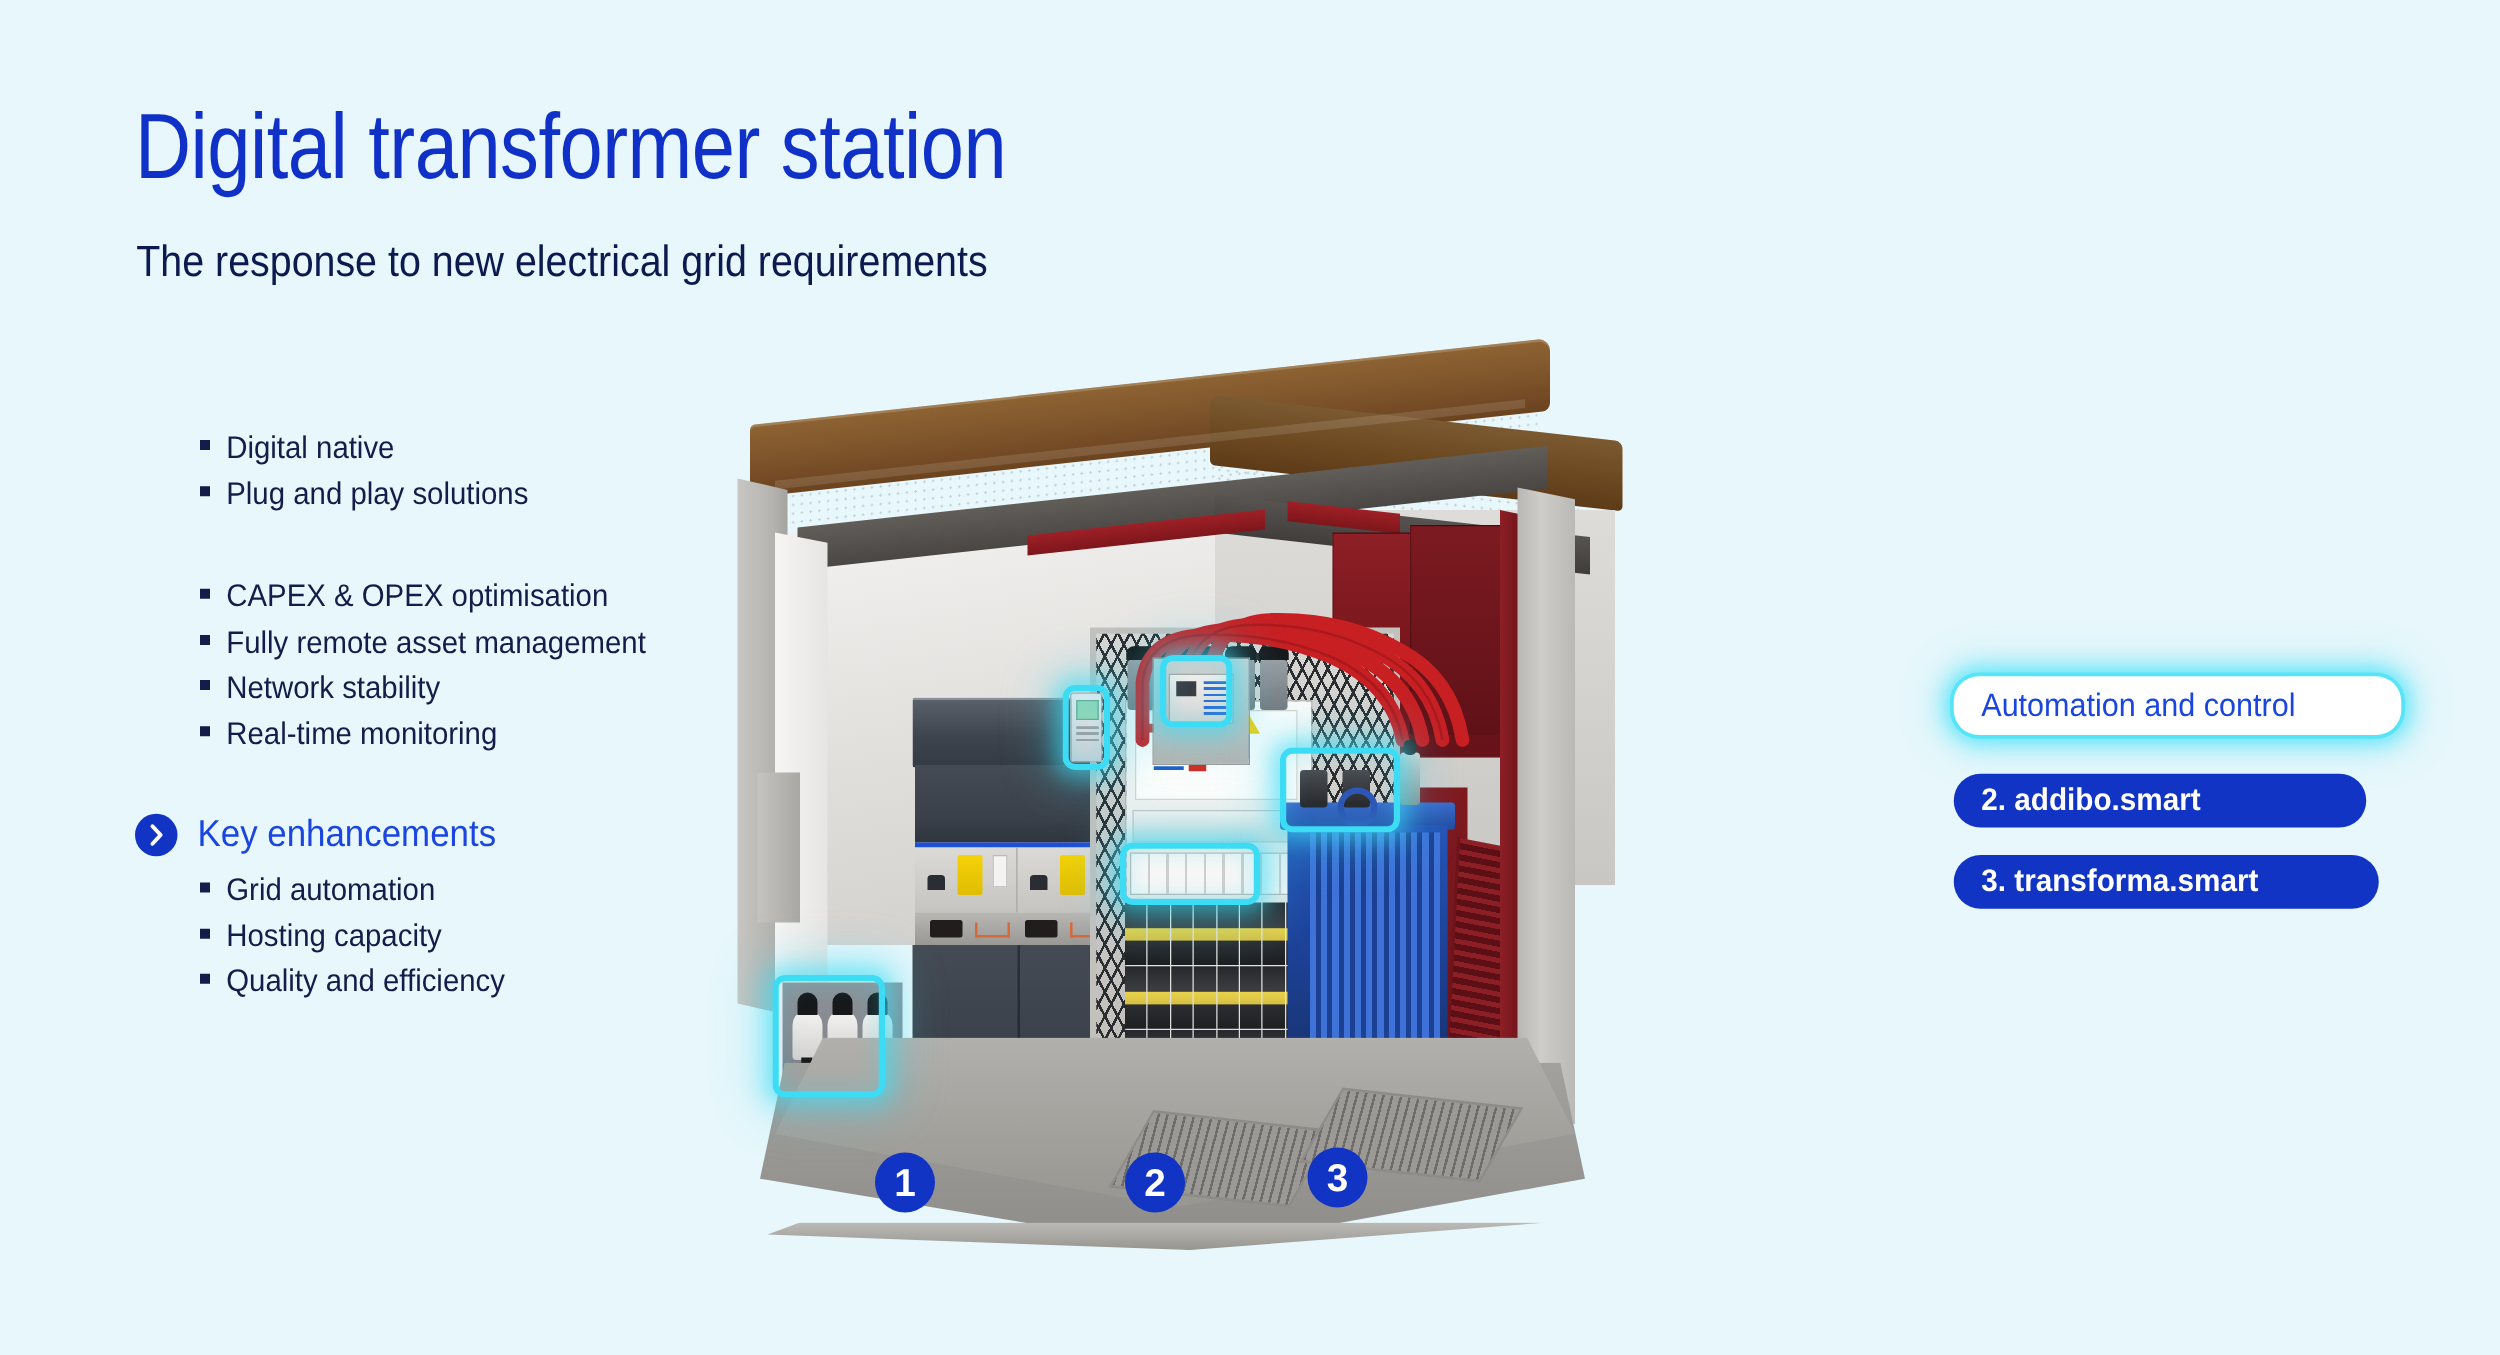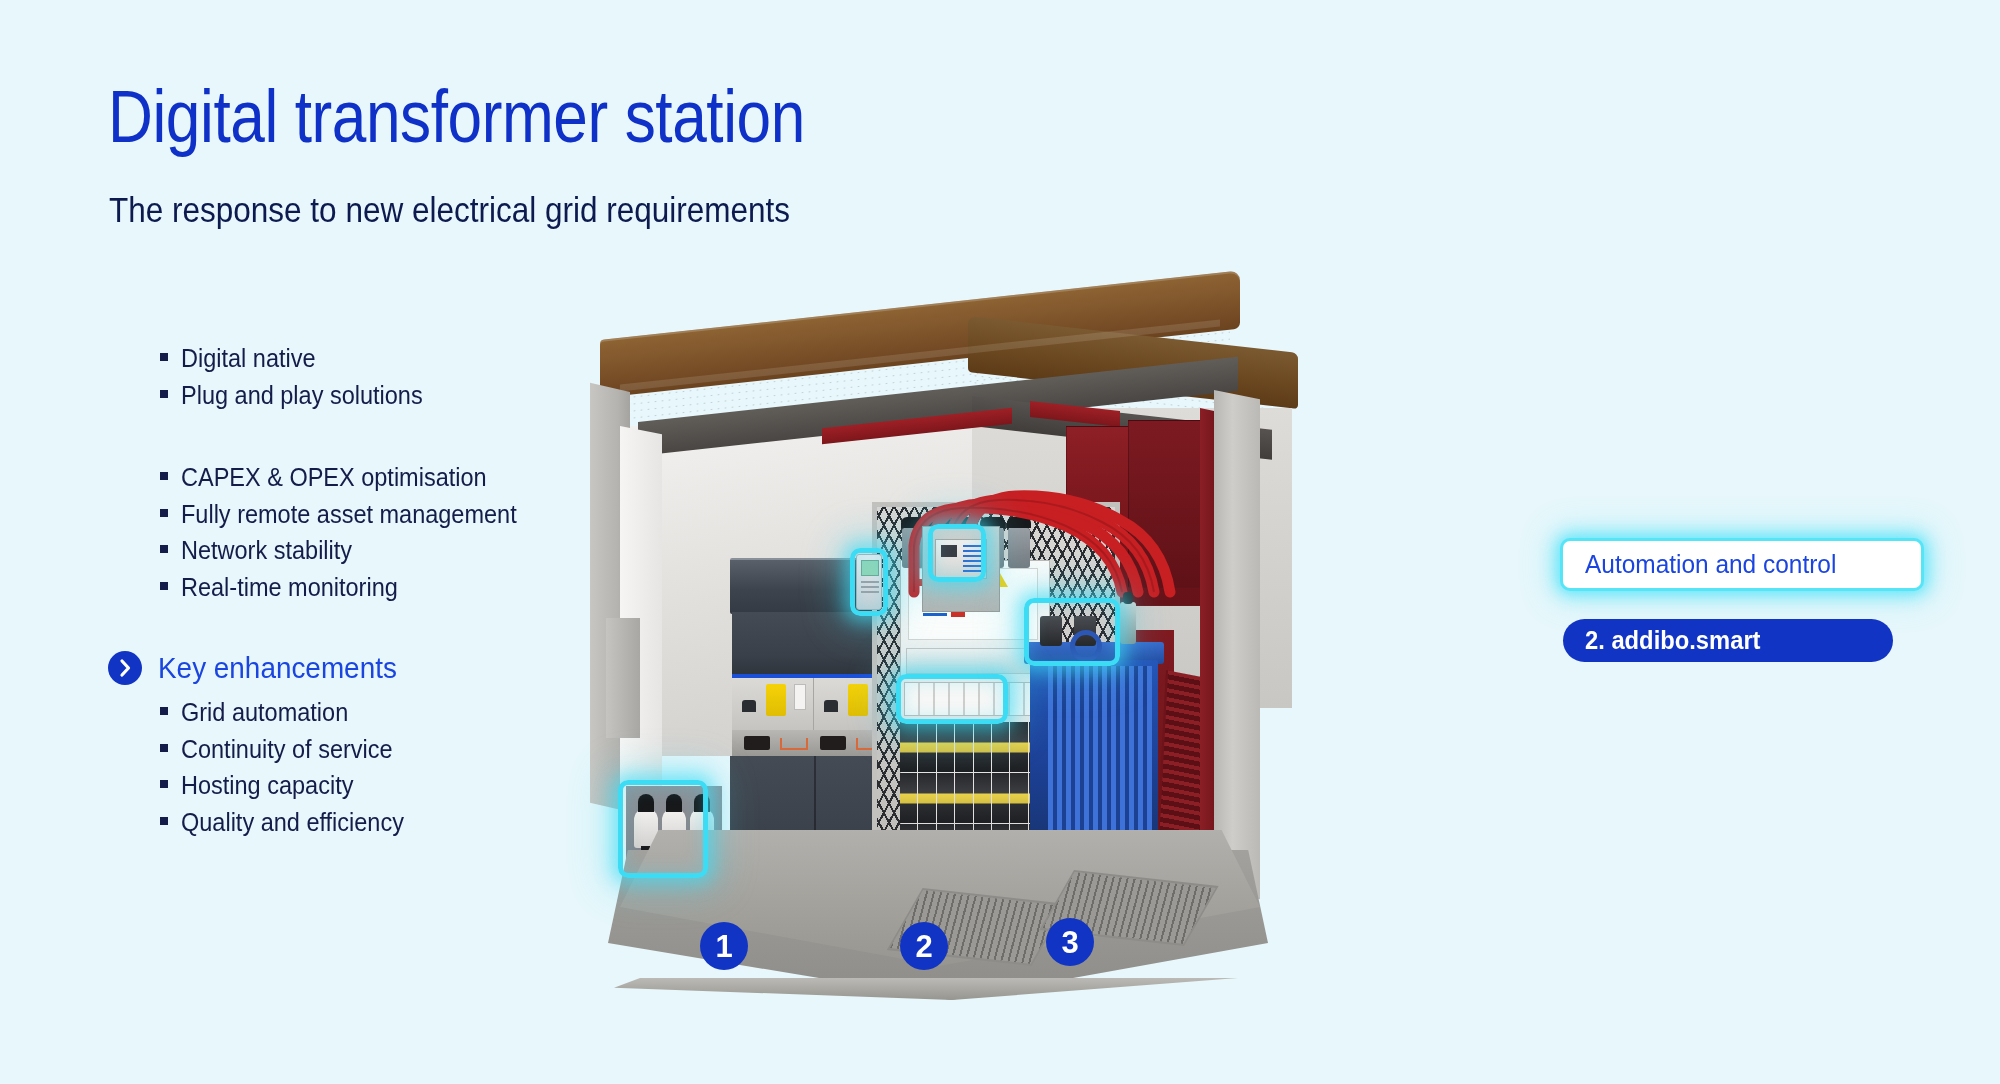--- a/index.html
+++ b/index.html
@@ -102,21 +102,21 @@
 
   
   #legend {
     position: absolute;
     left: 1563px;
     top: 541px;
     width: 360px;
   }
   .legend-pill-white {
     height: 47px;
-    border-radius: 7px;
+    border-radius: 20px;
     background: #ffffff;
     display: flex;
     align-items: center;
     padding-left: 22px;
     font-size: 26px;
     color: #1b45e0;
     box-shadow: 0 0 0 3px #56e4f7, 0 0 16px 6px rgba(60,224,250,0.75),
                 0 0 30px 12px rgba(90,230,250,0.35);
     box-sizing: border-box;
     margin-bottom: 31px;
@@ -610,24 +610,20 @@
       </span>
       <span class="group-title">Key enhancements</span>
     </div>
     <ul class="bullets">
       <li>
         <span class="sq-bullet"></span>
         <span class="bullet-text">Grid automation</span>
       </li>
       <li>
         <span class="sq-bullet"></span>
-        <span class="bullet-text">Continuity of service</span>
-      </li>
-      <li>
-        <span class="sq-bullet"></span>
         <span class="bullet-text">Hosting capacity</span>
       </li>
       <li>
         <span class="sq-bullet"></span>
         <span class="bullet-text">Quality and efficiency</span>
       </li>
     </ul>
   </div>
 
 </div>
@@ -802,13 +798,16 @@
 
 </div>
 
 <div id="legend">
   <div class="legend-pill-white">
     <span>Automation and control</span>
   </div>
   <div class="legend-pill">
     <span>2. addibo.smart</span>
   </div>
+  <div class="legend-pill wide">
+    <span>3. transforma.smart</span>
+  </div>
 </div>
 
 </body></html>

